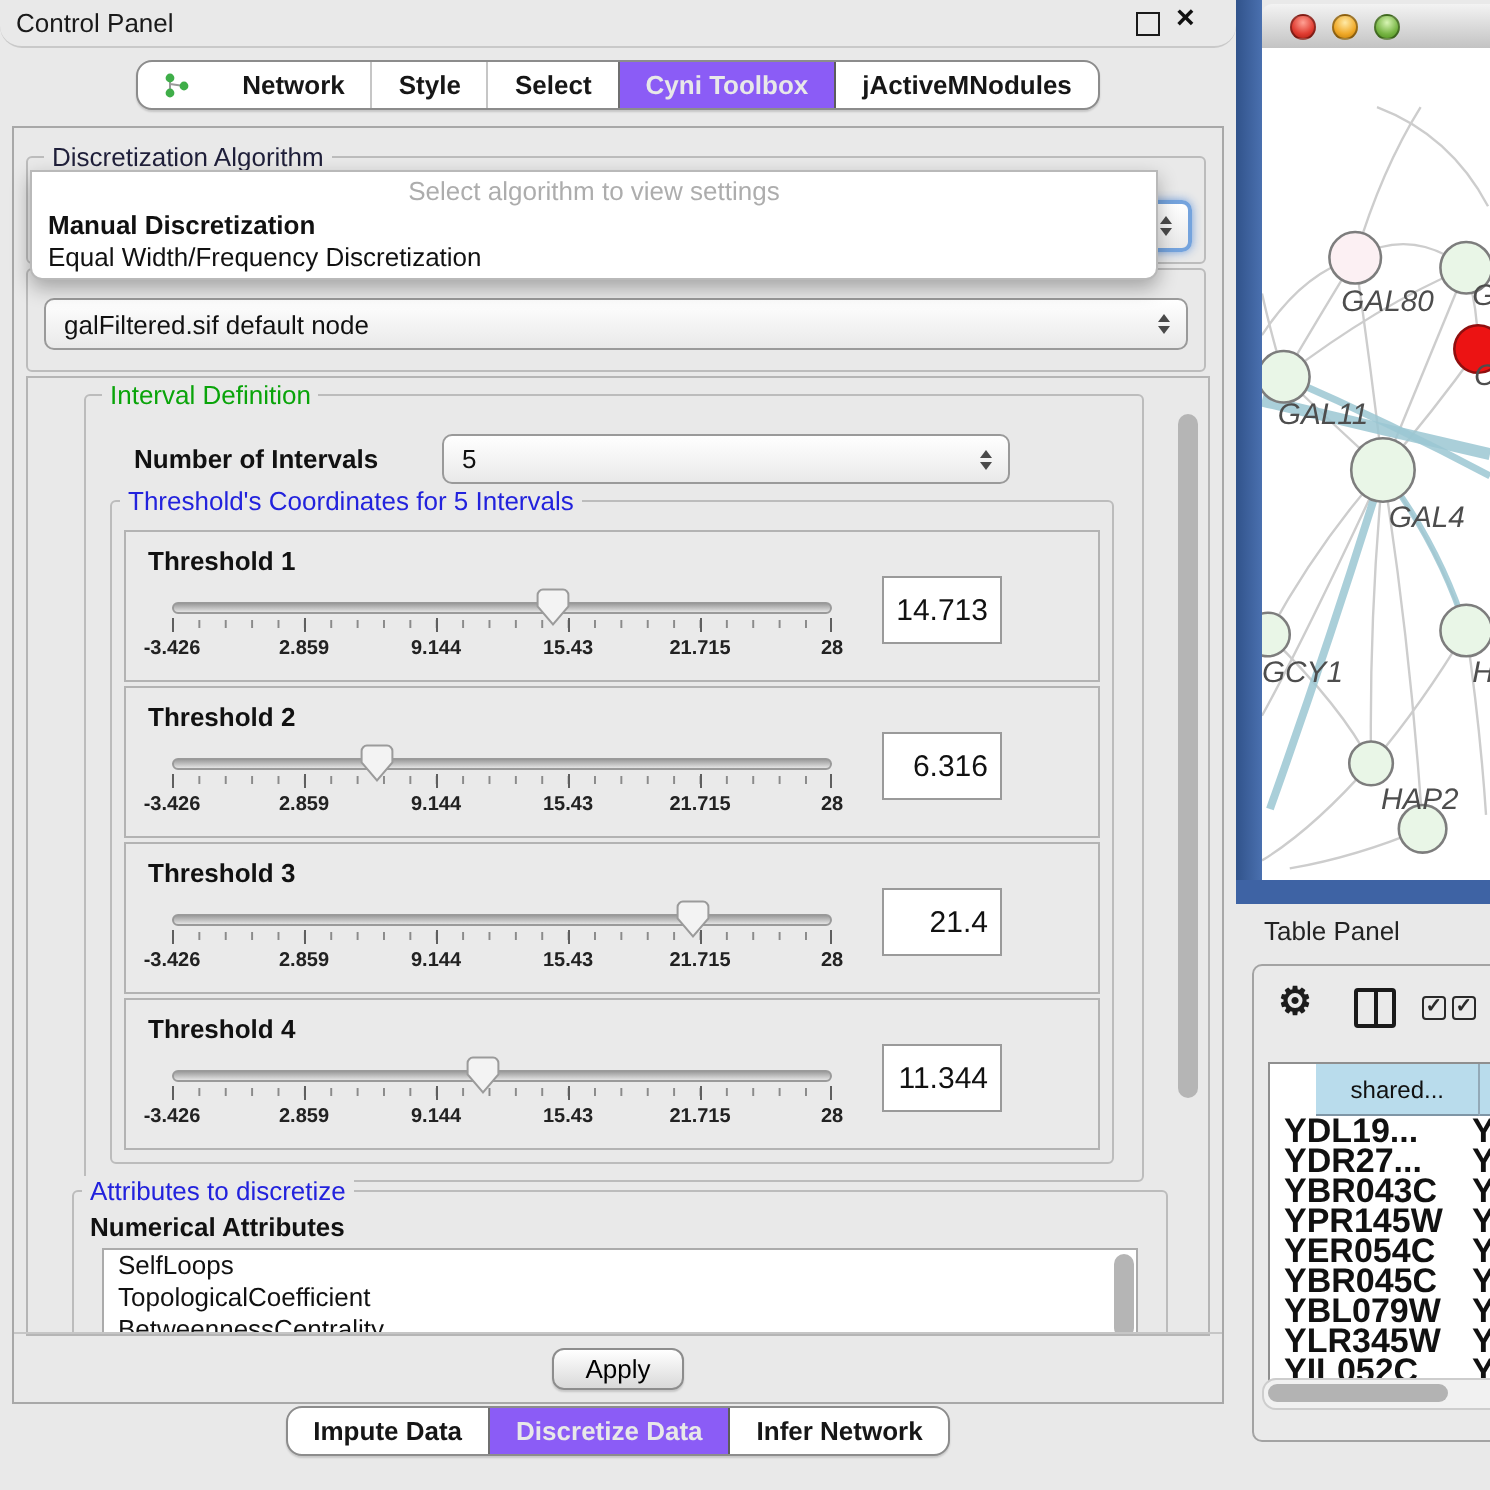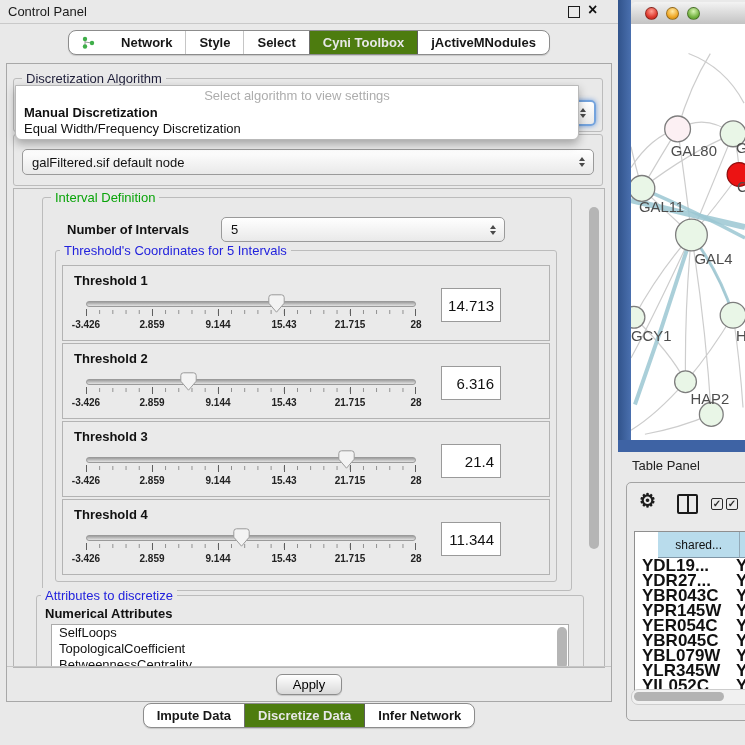--- a/index.html
+++ b/index.html
@@ -1,30 +1,30 @@
 <!DOCTYPE html>
 <html><head>
 <meta charset="utf-8">
 <style>
   html,body{margin:0;padding:0;width:745px;height:745px;overflow:hidden;
     background:#e9e9e9;font-family:"Liberation Sans",sans-serif;font-size:13px;color:#111;}
   .abs{position:absolute;}
   
   #left-panel{left:0;top:0;width:618px;height:745px;background:#e9e9e9;}
-  #cp-titlebar{left:0;top:0;width:618px;height:23px;border-bottom:1px solid #c9c9c9;}
+  #cp-titlebar{left:0;top:0;width:618px;height:23px;border-bottom:1px solid #c9c9c9;border-radius:11px;}
   #cp-title{left:8px;top:4px;font-size:13px;color:#1a1a1a;}
   #float-btn{left:568px;top:6px;width:10px;height:10px;border:1.5px solid #1a1a1a;background:transparent;}
   #close-btn{left:588px;top:1px;font-size:16px;font-weight:900;color:#111;}
   .tabrow{left:0;width:618px;display:flex;justify-content:center;}
   #top-tabs{top:30px;}
   #bottom-tabs{top:703px;}
   .tabbar{display:inline-flex;background:#fff;border:1px solid #8c8c8c;border-radius:8px;overflow:hidden;align-items:stretch;box-shadow:0 1px 1px rgba(0,0,0,.15);}
   .tab{padding:4px 13px;font-size:13px;font-weight:700;color:#161616;border-left:1px solid #c6c6c6;display:flex;align-items:center;gap:5px;white-space:nowrap;}
   .tab:first-child{border-left:none;gap:26px;}
-  .tab.sel{background:#4d7c0f;color:#e8e8e8;border-left-color:#6f6f6f;}
+  .tab.sel{background:#8b5cf6;color:#e8e8e8;border-left-color:#6f6f6f;}
   .tab.sel + .tab{border-left-color:#5c5c5c;}
   #content-frame{left:6px;top:63px;width:604px;height:637px;border:1px solid #a8a8a8;background:#e9e9e9;}
   .grp{position:absolute;border:1px solid #bcbcbc;border-radius:3px;}
   .gt{position:absolute;top:-8px;left:8px;background:#e9e9e9;padding:0 4px;font-size:13px;white-space:nowrap;}
   .gt.navy{color:#1f1f3a;}
   .gt.green{color:#0aa40a;}
   .gt.blue{color:#2222dd;}
   .combo{position:absolute;background:linear-gradient(#ffffff,#e9e9e9);border:1px solid #9a9a9a;border-radius:5px;display:flex;align-items:center;padding:0 22px 0 9px;font-size:13px;box-sizing:border-box;}
   .combo.focus{border:2px solid #74a3dd;box-shadow:0 0 5px rgba(100,150,220,.9);}
   .arrs{position:absolute;right:8px;top:50%;transform:translateY(-50%);display:flex;flex-direction:column;gap:2px;}
@@ -56,21 +56,21 @@
   .pushbtn{background:linear-gradient(#ffffff,#d9d9d9);border:1px solid #8d8d8d;border-radius:6px;font-size:13px;font-family:"Liberation Sans",sans-serif;padding:2px 16px;box-shadow:0 1px 1px rgba(0,0,0,.15);}
   
   #right-col{left:618px;top:0;width:127px;height:745px;background:#e9e9e9;}
   #blue-left{left:0;top:0;width:13px;height:452px;background:linear-gradient(to right,#31538b,#4a70af);}
   #blue-bottom{left:0;top:440px;width:127px;height:12px;background:#3e63a4;z-index:3;}
   #win-titlebar{left:13px;top:2px;width:114px;height:22px;background:linear-gradient(#f3f3f3,#c3c3c3);border-bottom:1px solid #8e8e8e;border-radius:5px 0 0 0;}
   .tl{position:absolute;top:5px;width:13px;height:13px;border-radius:50%;border:1px solid rgba(0,0,0,.35);box-sizing:border-box;}
   #tl-red{left:14px;background:radial-gradient(circle at 50% 30%,#ffa194,#e03c31 60%,#a81b10);}
   #tl-yellow{left:35px;background:radial-gradient(circle at 50% 30%,#ffeaa6,#f0a928 60%,#bd7c09);}
   #tl-green{left:56px;background:radial-gradient(circle at 50% 30%,#d8f5b4,#77b544 60%,#4c8d1d);}
-  #net-canvas{left:13px;top:24px;width:114px;height:416px;background:#fff;overflow:hidden;}
+  #net-canvas{left:13px;top:24px;width:114px;height:416px;background:#fff;overflow:hidden;font-style:italic;}
   .nlabel{font-family:"Liberation Sans",sans-serif;font-size:15px;fill:#4d4d4d;}
   #tp-title{left:14px;top:458px;font-size:13px;color:#222;}
   #tp-box{left:8px;top:482px;width:134px;height:237px;border:1px solid #a3a3a3;border-radius:5px;background:#eaeaea;overflow:hidden;}
   #gear{left:12px;top:6px;font-size:19px;font-weight:700;color:#1c1c1c;}
   #split-icon{left:50px;top:11px;width:17px;height:16px;border:2px solid #1a1a1a;border-radius:2px;}
   #split-icon i{position:absolute;left:50%;top:0;bottom:0;width:2px;margin-left:-1px;background:#1a1a1a;}
   .cbx{position:absolute;top:15px;width:10px;height:10px;border:1.6px solid #2a2a2a;border-radius:2px;font-size:10px;line-height:9px;text-align:center;color:#2a2a2a;font-weight:700;}
   #tbl{left:7px;top:48px;width:127px;border:1px solid #8f8f8f;background:#fff;}
   .thead{display:flex;height:26px;}
   .hcell{background:#b9dcec;border-right:1px solid #93a9b7;border-bottom:1px solid #7f96a6;font-size:12px;display:flex;align-items:center;justify-content:center;box-sizing:border-box;}

